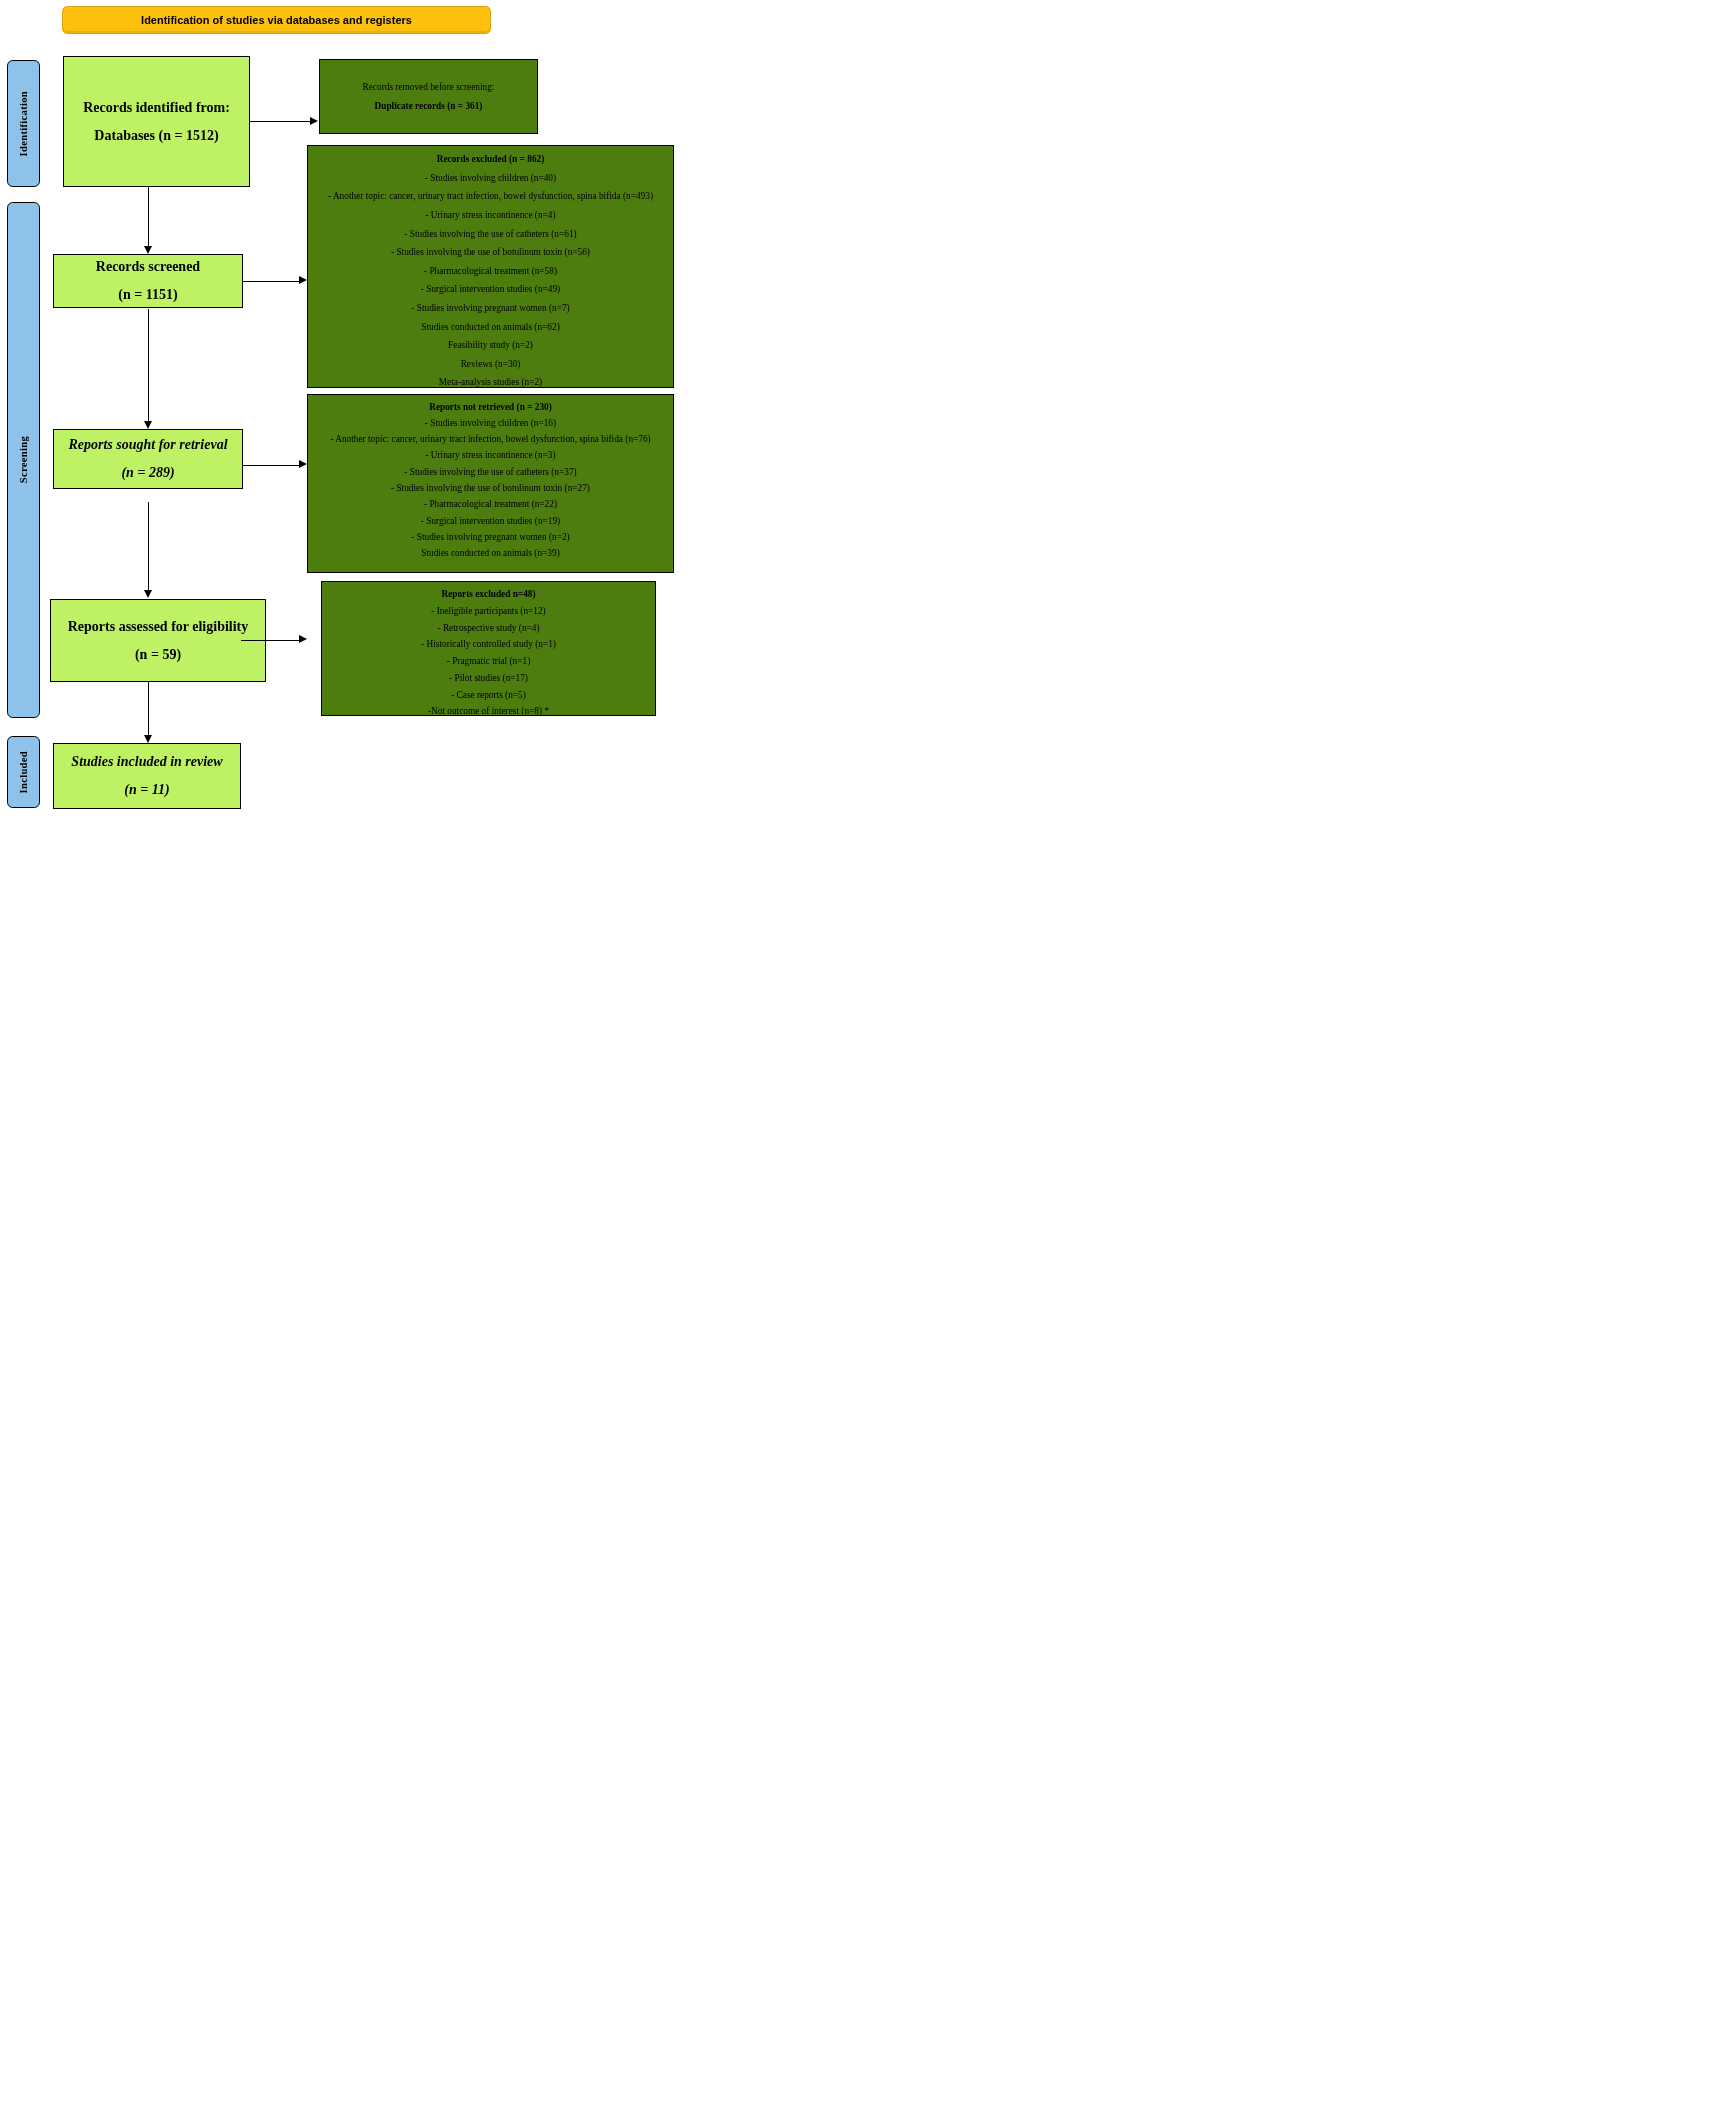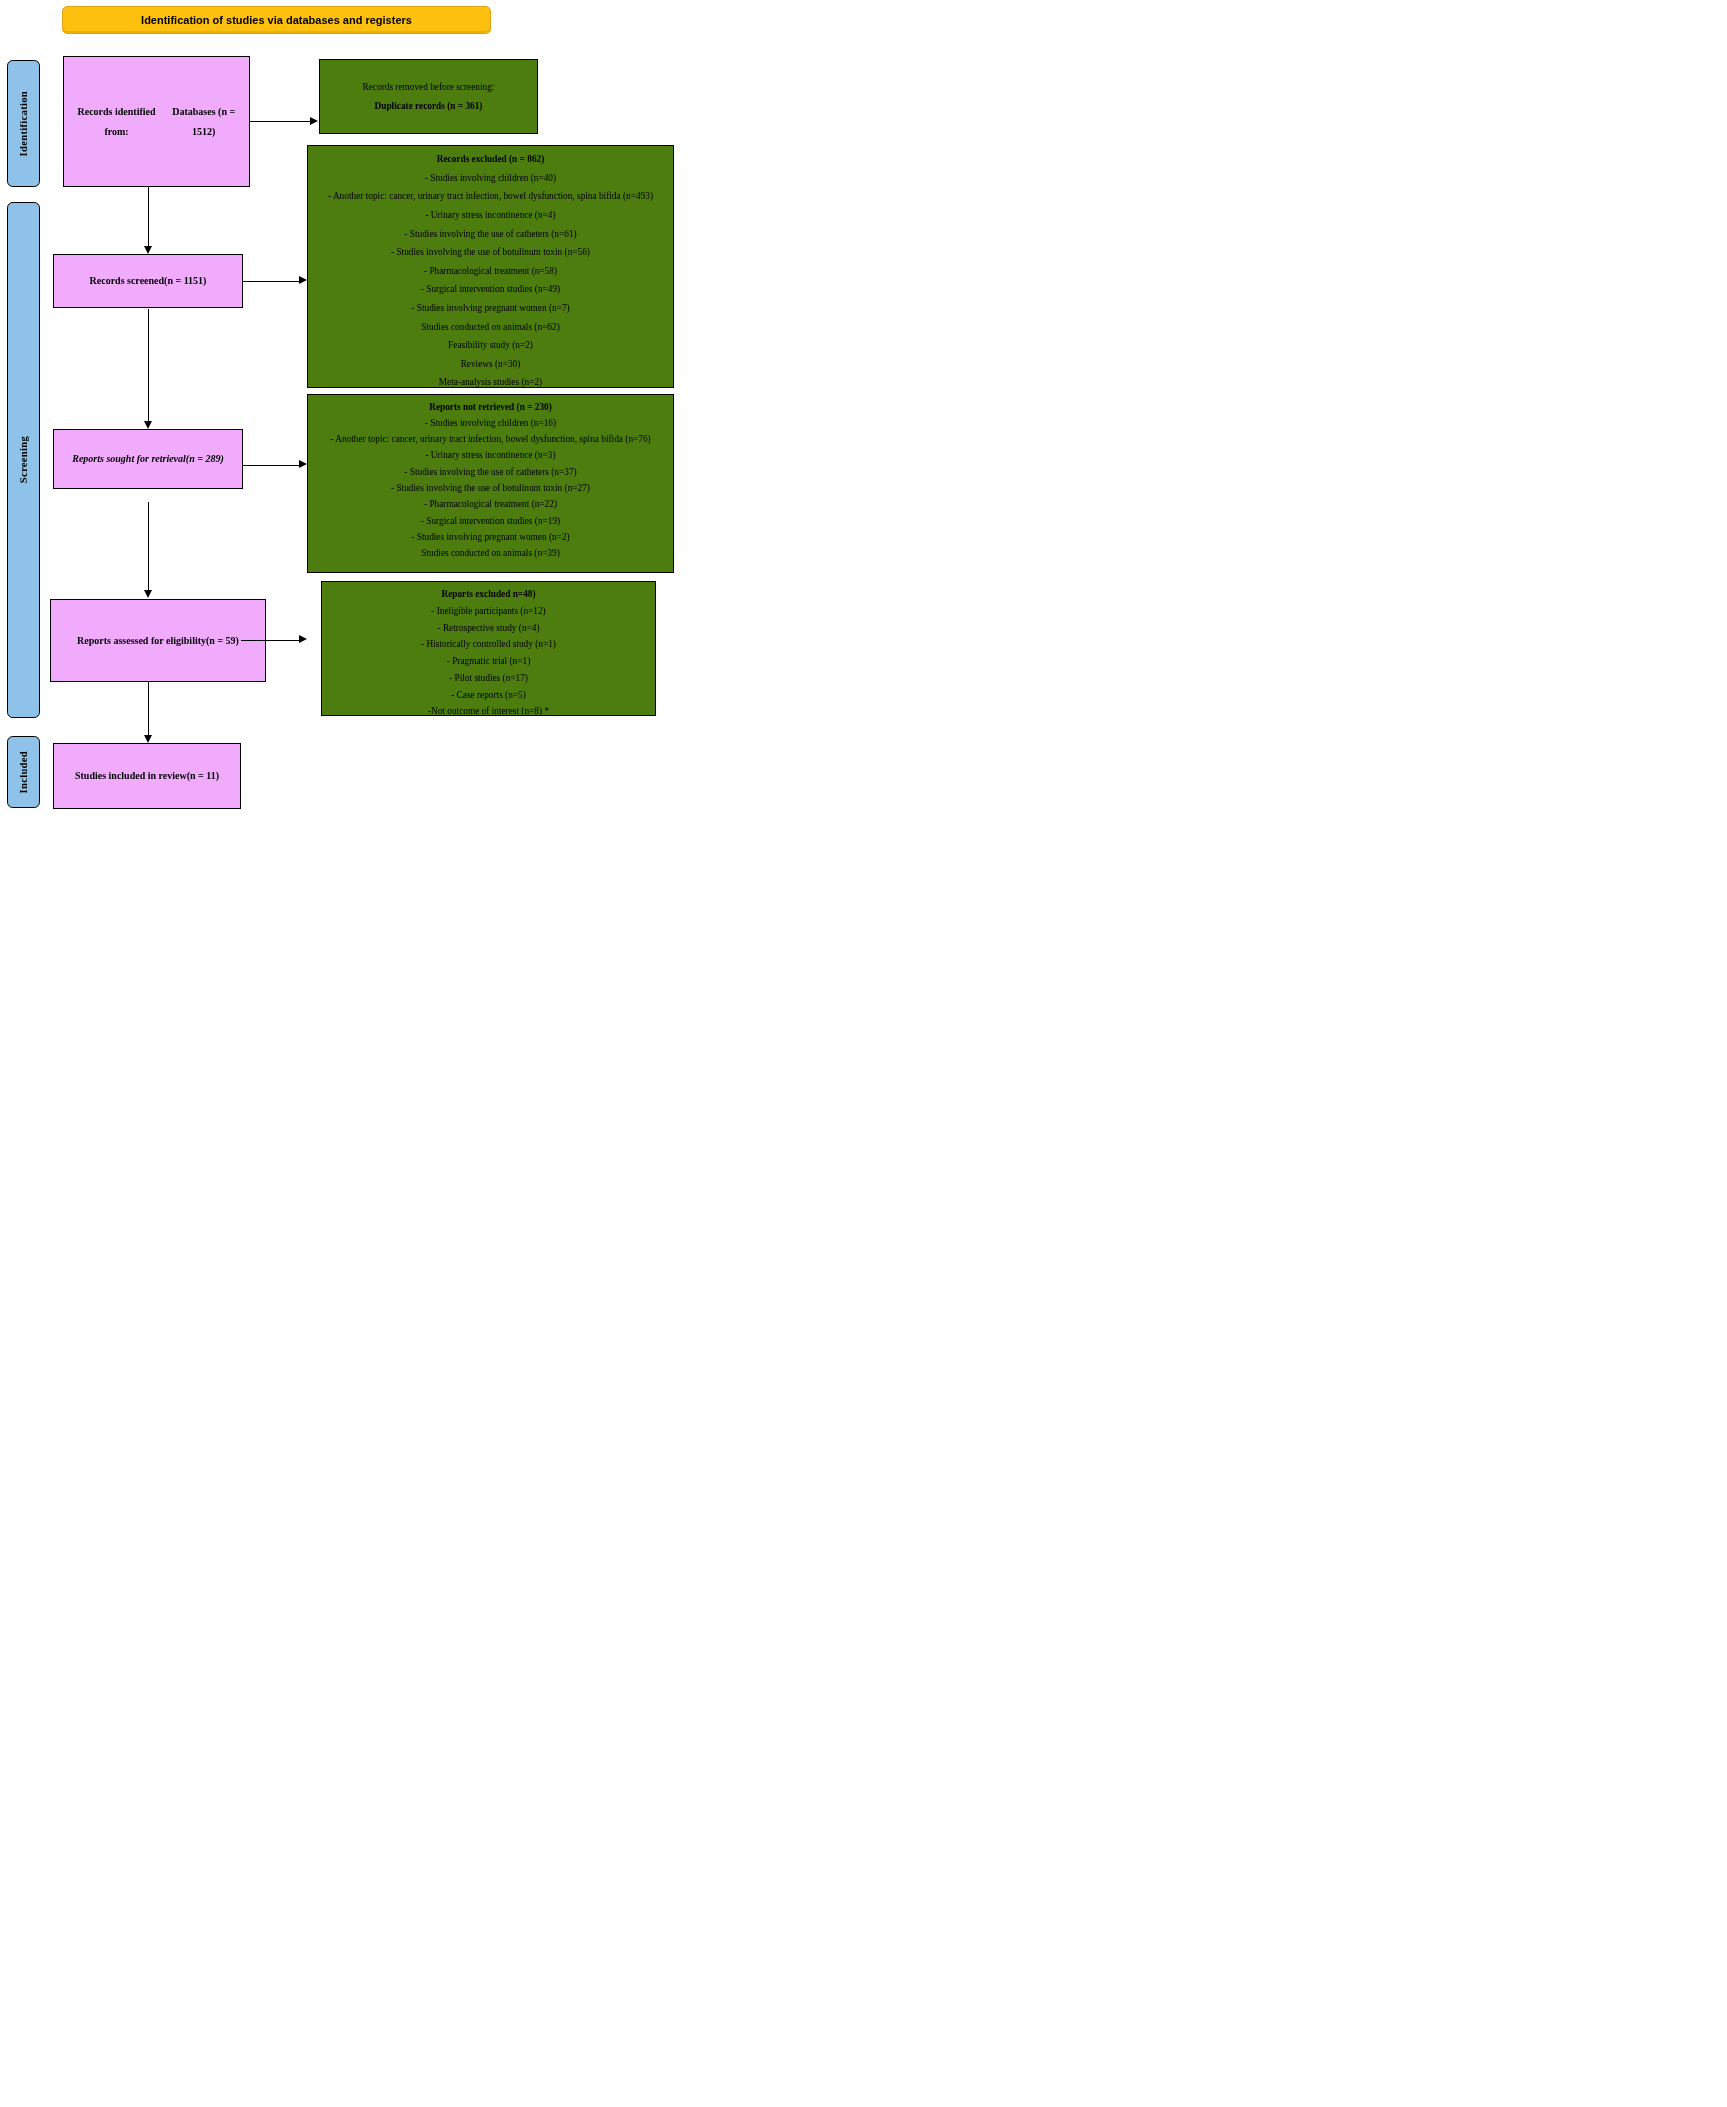--- a/index.html
+++ b/index.html
@@ -27,30 +27,30 @@
   .stage span{
     writing-mode:vertical-rl;transform:rotate(180deg);
     font-weight:bold;font-size:10.6px;letter-spacing:0.3px;white-space:nowrap;
   }
   #stage-identification{top:60px;height:127px;}
   #stage-screening{top:202px;height:516px;}
   #stage-included{top:736px;height:72px;}
 
   
   .fbox{
-    position:absolute;background:#f0abfc;border:1.6px solid #000;
-    display:flex;flex-direction:row;align-items:center;justify-content:center;
-    text-align:center;font-weight:bold;font-size:10px;line-height:2;
+    position:absolute;background:#bef264;border:1.6px solid #000;
+    display:flex;flex-direction:column;align-items:center;justify-content:center;
+    text-align:center;font-weight:bold;font-size:14px;line-height:2;
     padding:2.1px 5.3px;
   }
   #box-identified{left:63px;top:56px;width:187px;height:131px;}
   #box-screened{left:53px;top:254px;width:190px;height:54px;}
   #box-sought{left:53px;top:429px;width:190px;height:60px;font-style:italic;}
   #box-assessed{left:50px;top:599px;width:216px;height:83px;}
-  #box-included{left:53px;top:743px;width:188px;height:66px;}
+  #box-included{left:53px;top:743px;width:188px;height:66px;font-style:italic;}
 
   
   .sbox{
     position:absolute;background:#4d7c0f;border:1.6px solid #000;
     text-align:center;font-size:9.3px;
   }
   #rbox-removed{
     left:319px;top:59px;width:219px;height:75px;
     display:flex;flex-direction:column;justify-content:center;line-height:2;
     padding:2.1px 6.3px;

